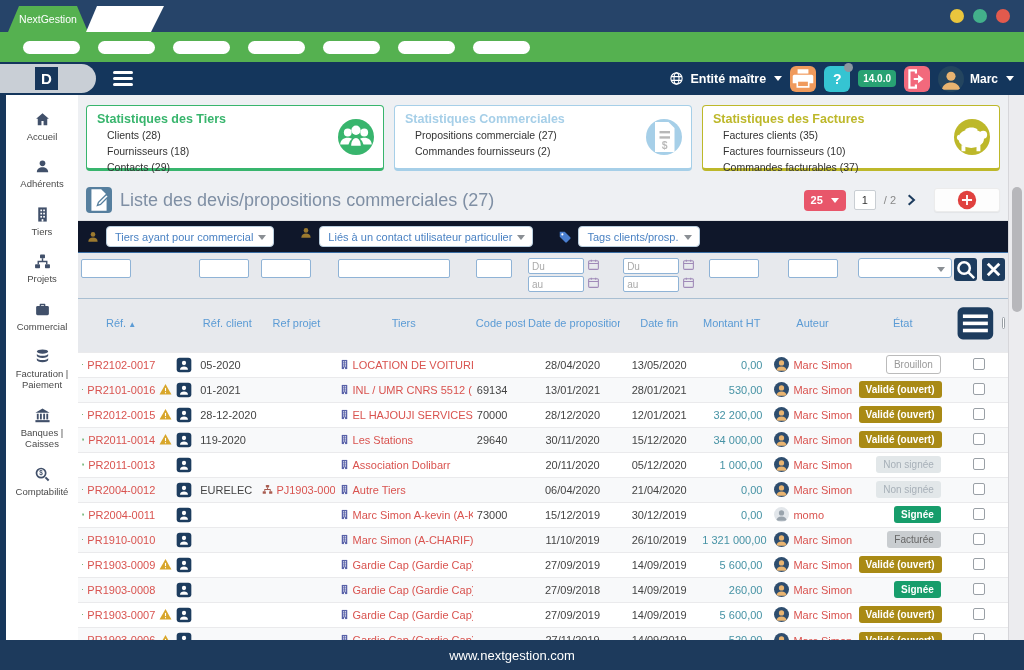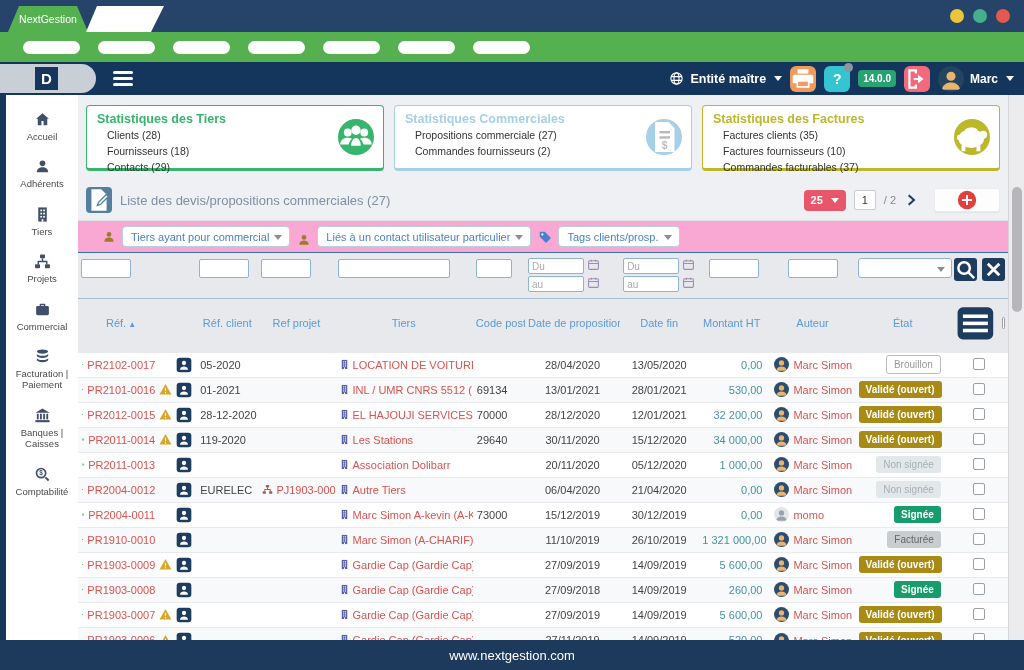--- a/index.html
+++ b/index.html
@@ -60,33 +60,33 @@
     padding:6px 8px 4px 10px;position:relative;height:66px}
   .card-title{color:var(--c);font-size:12.5px;font-weight:bold;margin-bottom:2px}
   .card-line{font-size:10.5px;color:#333;margin-left:10px;line-height:1.5;white-space:nowrap}
   .card-ic{position:absolute;right:9px;top:13px;width:36px;height:36px;border-radius:50%;background:var(--c);
     display:flex;align-items:center;justify-content:center;color:var(--c)}
   .card-ic svg{width:22px;height:22px}
 
   .list-head{display:flex;align-items:center;gap:8px;padding:8px 8px 7px}
   .lh-ic{width:26px;height:26px;border-radius:4px;background:#567f9e;display:flex;align-items:center;justify-content:center}
   .lh-ic svg{width:17px;height:17px}
-  .lh-title{color:#7f8fa4;font-size:13px;flex:1}
+  .lh-title{color:#7f8fa4;font-size:18px;flex:1}
   .psize{background:#e8566a;color:#fff;font-weight:bold;font-size:11px;border-radius:4px;height:21px;
     padding:0 7px;display:inline-flex;align-items:center;gap:6px;cursor:pointer}
   .pagebox{width:22px;height:20px;border:1px solid #c9ced3;background:#fff;font-size:11px;display:flex;
     align-items:center;justify-content:center;border-radius:2px;color:#333}
   .ptotal{color:#888;font-size:11px}
   .pnext{width:14px;height:14px;color:#1d3c5e;cursor:pointer}
   .pnext svg{width:14px;height:14px}
   .addbtn{width:66px;height:24px;background:#fdfdfd;border:1px solid #ececec;border-radius:3px;
     display:flex;align-items:center;justify-content:center;margin-left:8px;cursor:pointer;box-shadow:0 1px 1px rgba(0,0,0,.05)}
   .addbtn svg{width:17px;height:17px}
 
-  .filters{display:flex;align-items:center;gap:7px;background:#f9a8d4;padding:5px 24px;border-top:1px solid #dfe1e4}
+  .filters{display:flex;align-items:center;gap:25px;background:#0f172a;padding:5px 8px;border-top:1px solid #dfe1e4}
   .f-ic{width:14px;height:14px}
   .f-ic svg{width:14px;height:14px;fill:currentColor}
   .f-ic.user{color:#9c7a2f}
   .f-ic.tag{color:#4a7fd0}
   .fsel{background:#fff;border:1px solid #b9cede;border-radius:4px;height:21px;display:inline-flex;
     align-items:center;padding:0 20px 0 8px;font-size:11px;color:#4a82c3;position:relative;cursor:pointer;white-space:nowrap}
   .fsel:after{content:"";position:absolute;right:7px;top:8px;border-left:4px solid transparent;
     border-right:4px solid transparent;border-top:5px solid #8a8f94}
 
   
@@ -419,21 +419,21 @@
             <svg viewBox="0 0 24 24" fill="currentColor" style="width: 100%; height: 100%; display: block;">
               <circle cx="12" cy="7.5" r="4"></circle>
               <path d="M4 20c0-4.4 3.6-7 8-7s8 2.6 8 7z"></path>
             </svg>
           </span>
           <span class="fsel">
             <span>Tiers ayant pour commercial</span>
           </span>
         </span>
 
-        <span style="display:inline-flex;align-items:flex-end;gap:6px">
+        <span style="display:inline-flex;align-items:flex-start;gap:6px">
           <span class="f-ic user">
             <svg viewBox="0 0 24 24" fill="currentColor" style="width: 100%; height: 100%; display: block;">
               <circle cx="12" cy="7.5" r="4"></circle>
               <path d="M4 20c0-4.4 3.6-7 8-7s8 2.6 8 7z"></path>
             </svg>
           </span>
           <span class="fsel">
             <span>Liés à un contact utilisateur particulier</span>
           </span>
         </span>

